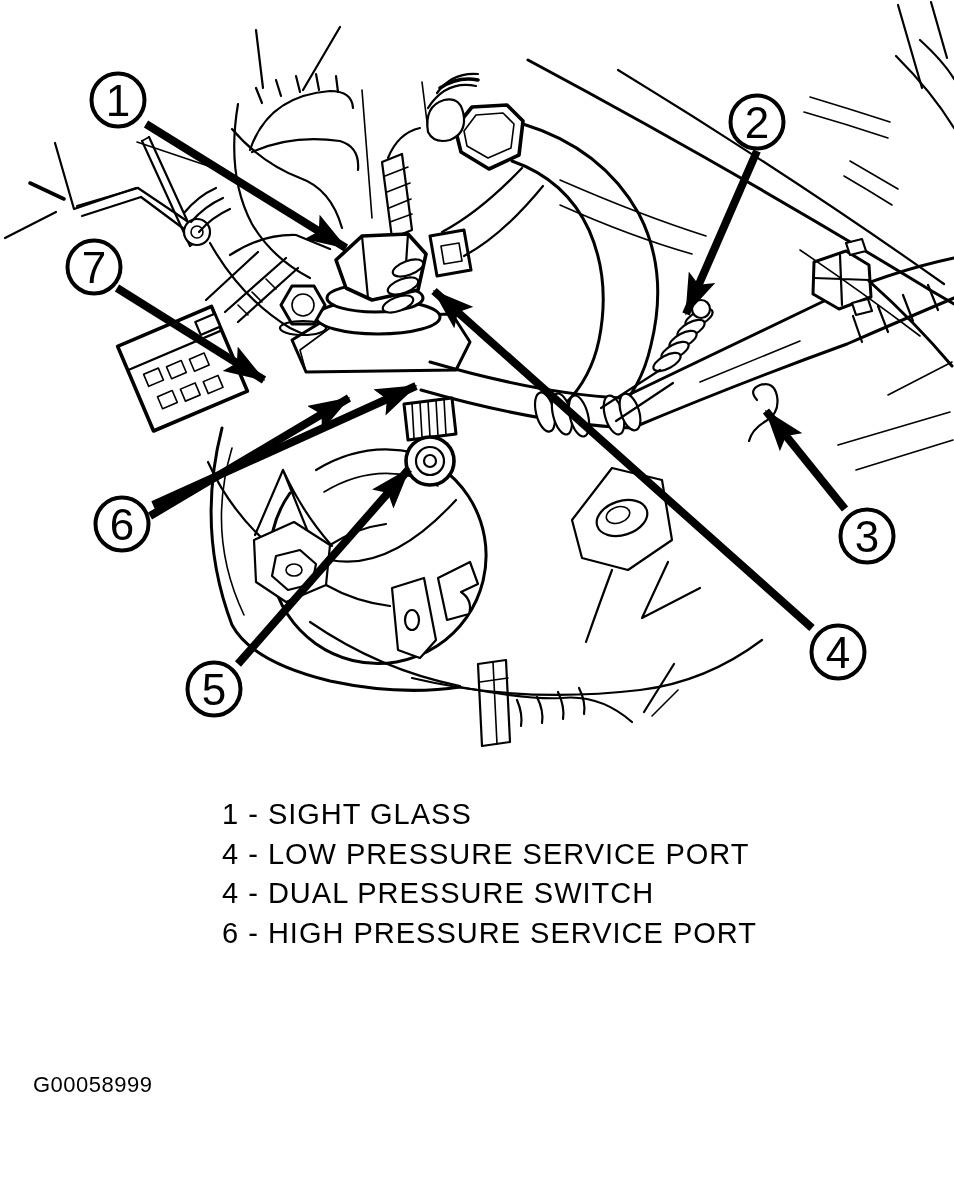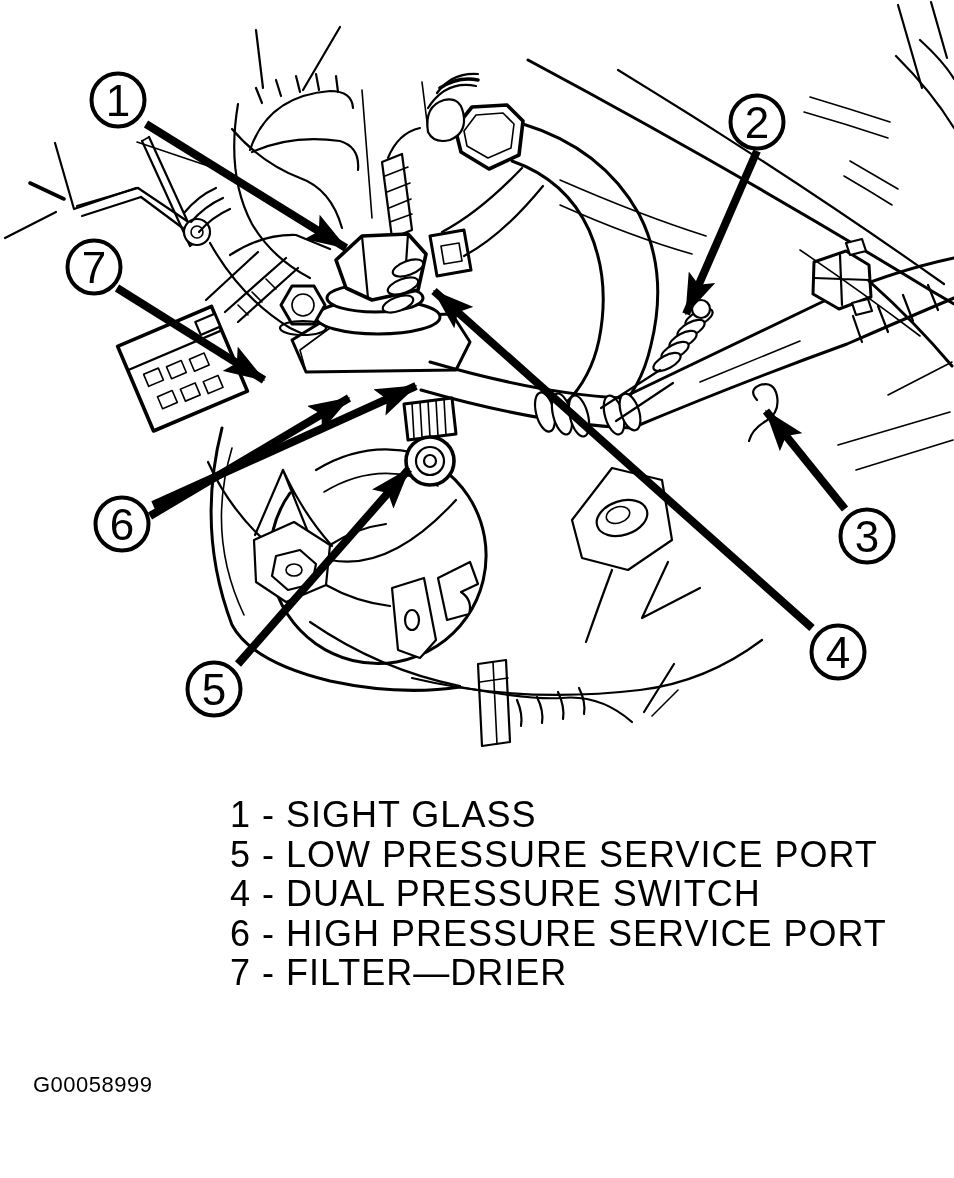--- a/index.html
+++ b/index.html
@@ -10,21 +10,21 @@
   .s{stroke:#000;fill:none;stroke-linecap:round;stroke-linejoin:round;}
   .f{fill:#fff;}
   .w16{stroke-width:1.6;}
   .w2{stroke-width:2.2;}
   .w3{stroke-width:3;}
   .w35{stroke-width:3.6;}
   .co{stroke:#000;stroke-width:4;fill:#fff;}
   .cn{font-family:"Liberation Sans",sans-serif;font-size:44px;fill:#000;text-anchor:middle;}
   .ar{stroke:#000;stroke-width:8;fill:none;stroke-linecap:butt;}
   .legend{position:absolute;left:222px;top:795px;}
-  .legend-row{font-size:36px;line-height:39.6px;letter-spacing:1px;white-space:pre;margin-left:8px;}
+  .legend-row{font-size:29px;line-height:39.6px;letter-spacing:1px;white-space:pre;}
   .figure-code{position:absolute;left:33px;top:1072px;font-size:22px;letter-spacing:0.5px;}
 </style>
 </head>
 <body>
 
 <div class="page">
 
   <svg class="art" width="954" height="790" viewBox="0 0 954 790">
     <defs>
       <marker id="ah" markerWidth="5.2" markerHeight="3.6" refX="5" refY="1.8" orient="auto" markerUnits="strokeWidth">
@@ -228,21 +228,20 @@
       <g>
         <line class="ar" x1="117" y1="288" x2="264" y2="380" marker-end="url(#ah)"></line>
         <circle class="co" cx="94" cy="267" r="26.5"></circle>
         <text class="cn" x="94" y="282.5">7</text>
       </g>
     </g>
   </svg>
 
   <div class="legend">
     <div class="legend-row">1 - SIGHT GLASS</div>
-    <div class="legend-row">5 - LOW PRESSURE SERVICE PORT</div>
+    <div class="legend-row">4 - LOW PRESSURE SERVICE PORT</div>
     <div class="legend-row">4 - DUAL PRESSURE SWITCH</div>
     <div class="legend-row">6 - HIGH PRESSURE SERVICE PORT</div>
-    <div class="legend-row">7 - FILTER—DRIER</div>
   </div>
 
   <div class="figure-code">G00058999</div>
 
 </div>
 
 </body></html>

